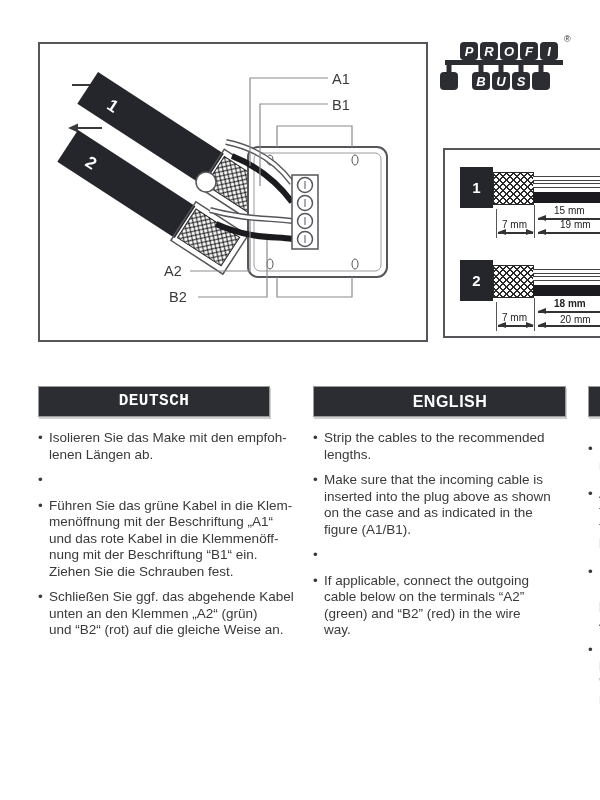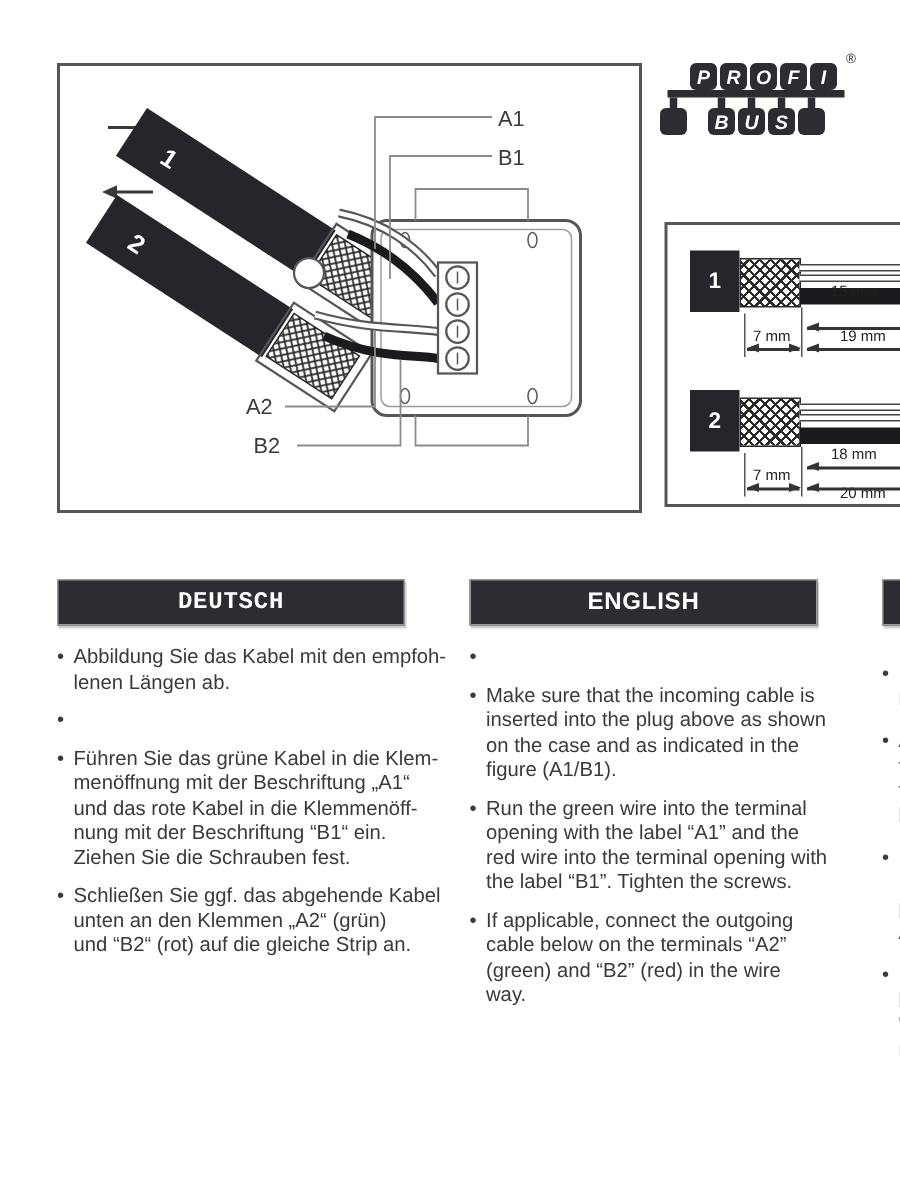--- a/index.html
+++ b/index.html
@@ -163,94 +163,92 @@
 
   <div class="panel">
 
     <div class="cable-block" style="left:15px;top:17px;">1</div>
     <div class="hatch" style="left:48px;top:22px;"></div>
     <div class="wire-thin" style="left:88px;top:26px;width:306px;"></div>
     <div class="wire-thin" style="left:88px;top:33px;width:306px;"></div>
     <div class="wire-black" style="left:88px;top:42px;width:306px;"></div>
     <div class="vext" style="left:51px;top:59px;height:29px;"></div>
     <div class="vext" style="left:89px;top:55px;height:33px;"></div>
-    <div class="dimtext" style="left:109px;top:39px;">15 mm</div>
+    <div class="dimtext" style="left:109px;top:55px;">15 mm</div>
     <div class="dimline" style="left:93px;top:68px;width:303px;"></div>
     <div class="arrL" style="left:93px;top:65px;"></div>
     <div class="dimtext" style="left:115px;top:69px;">19 mm</div>
     <div class="dimline" style="left:93px;top:82px;width:303px;"></div>
     <div class="arrL" style="left:93px;top:79px;"></div>
     <div class="dimtext" style="left:57px;top:69px;">7 mm</div>
     <div class="dimline" style="left:53px;top:82px;width:35px;"></div>
     <div class="arrL" style="left:53px;top:79px;"></div>
     <div class="arrR" style="left:81px;top:79px;"></div>
 
     <div class="cable-block" style="left:15px;top:110px;">2</div>
     <div class="hatch" style="left:48px;top:115px;"></div>
     <div class="wire-thin" style="left:88px;top:119px;width:306px;"></div>
     <div class="wire-thin" style="left:88px;top:126px;width:306px;"></div>
     <div class="wire-black" style="left:88px;top:135px;width:306px;"></div>
     <div class="vext" style="left:51px;top:152px;height:29px;"></div>
     <div class="vext" style="left:89px;top:148px;height:33px;"></div>
-    <div class="dimtext" style="left:109px;top:148px;">18 mm</div>
+    <div class="dimtext" style="left:109px;top:148px;font-weight:bold;">18 mm</div>
     <div class="dimline" style="left:93px;top:161px;width:303px;"></div>
     <div class="arrL" style="left:93px;top:158px;"></div>
-    <div class="dimtext" style="left:115px;top:174px;text-align:center;">20 mm</div>
+    <div class="dimtext" style="left:115px;top:164px;text-align:center;">20 mm</div>
     <div class="dimline" style="left:93px;top:175px;width:303px;"></div>
     <div class="arrL" style="left:93px;top:172px;"></div>
     <div class="dimtext" style="left:57px;top:162px;">7 mm</div>
     <div class="dimline" style="left:53px;top:175px;width:35px;"></div>
     <div class="arrL" style="left:53px;top:172px;"></div>
     <div class="arrR" style="left:81px;top:172px;"></div>
   </div>
 
   <div class="col-header" style="left:38px;font-family:Liberation Mono, monospace;">DEUTSCH</div>
   <div class="col-text" style="left:38px;top:430px;">
     <div class="bullet">
       <span class="mark">•</span>
-      <span class="txt">Abbildung Sie das Kabel mit den empfoh-
+      <span class="txt">Isolieren Sie das Make mit den empfoh-
 lenen Längen ab.</span>
     </div>
     <div class="bullet">
       <span class="mark">•</span>
     </div>
     <div class="bullet">
       <span class="mark">•</span>
       <span class="txt">Führen Sie das grüne Kabel in die Klem-
 menöffnung mit der Beschriftung „A1“
 und das rote Kabel in die Klemmenöff-
 nung mit der Beschriftung “B1“ ein.
 Ziehen Sie die Schrauben fest.</span>
     </div>
     <div class="bullet">
       <span class="mark">•</span>
       <span class="txt">Schließen Sie ggf. das abgehende Kabel
 unten an den Klemmen „A2“ (grün)
-und “B2“ (rot) auf die gleiche Strip an.</span>
-    </div>
-  </div>
-
-  <div class="col-header" style="left:313px;">ENGLISH</div>
+und “B2“ (rot) auf die gleiche Weise an.</span>
+    </div>
+  </div>
+
+  <div class="col-header" style="left:313px;padding-left:21px;">ENGLISH</div>
   <div class="col-text" style="left:313px;top:430px;">
     <div class="bullet">
       <span class="mark">•</span>
+      <span class="txt">Strip the cables to the recommended
+lengths.</span>
     </div>
     <div class="bullet">
       <span class="mark">•</span>
       <span class="txt">Make sure that the incoming cable is
 inserted into the plug above as shown
 on the case and as indicated in the
 figure (A1/B1).</span>
     </div>
     <div class="bullet">
       <span class="mark">•</span>
-      <span class="txt">Run the green wire into the terminal
-opening with the label “A1” and the
-red wire into the terminal opening with
-the label “B1”. Tighten the screws.</span>
     </div>
     <div class="bullet">
       <span class="mark">•</span>
       <span class="txt">If applicable, connect the outgoing
 cable below on the terminals “A2”
 (green) and “B2” (red) in the wire
 way.</span>
     </div>
   </div>
 

